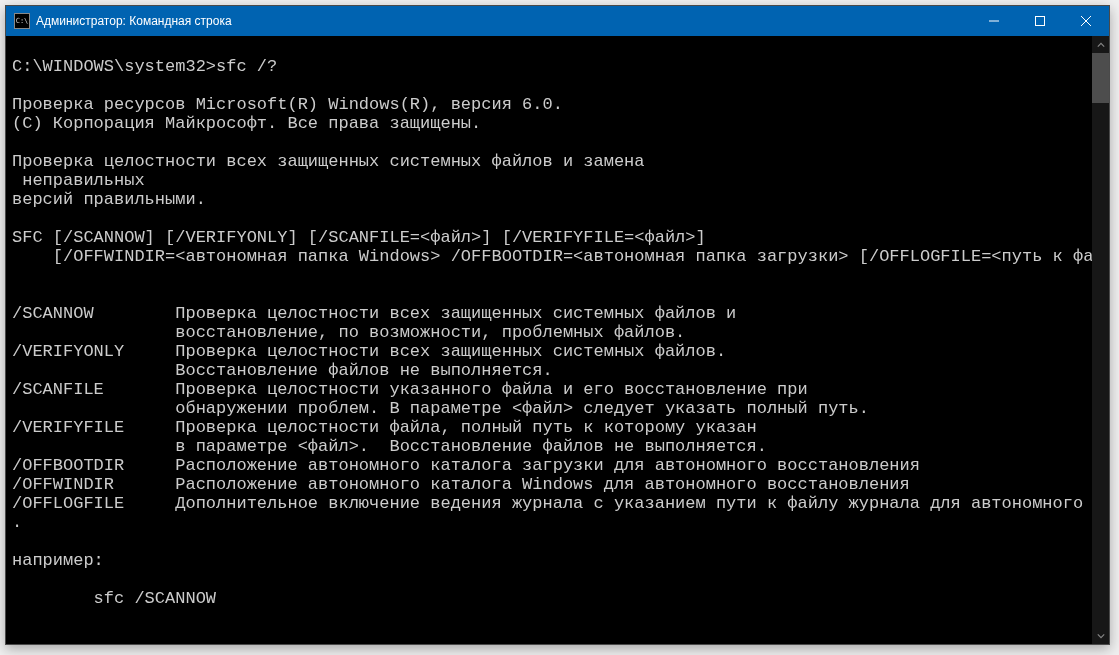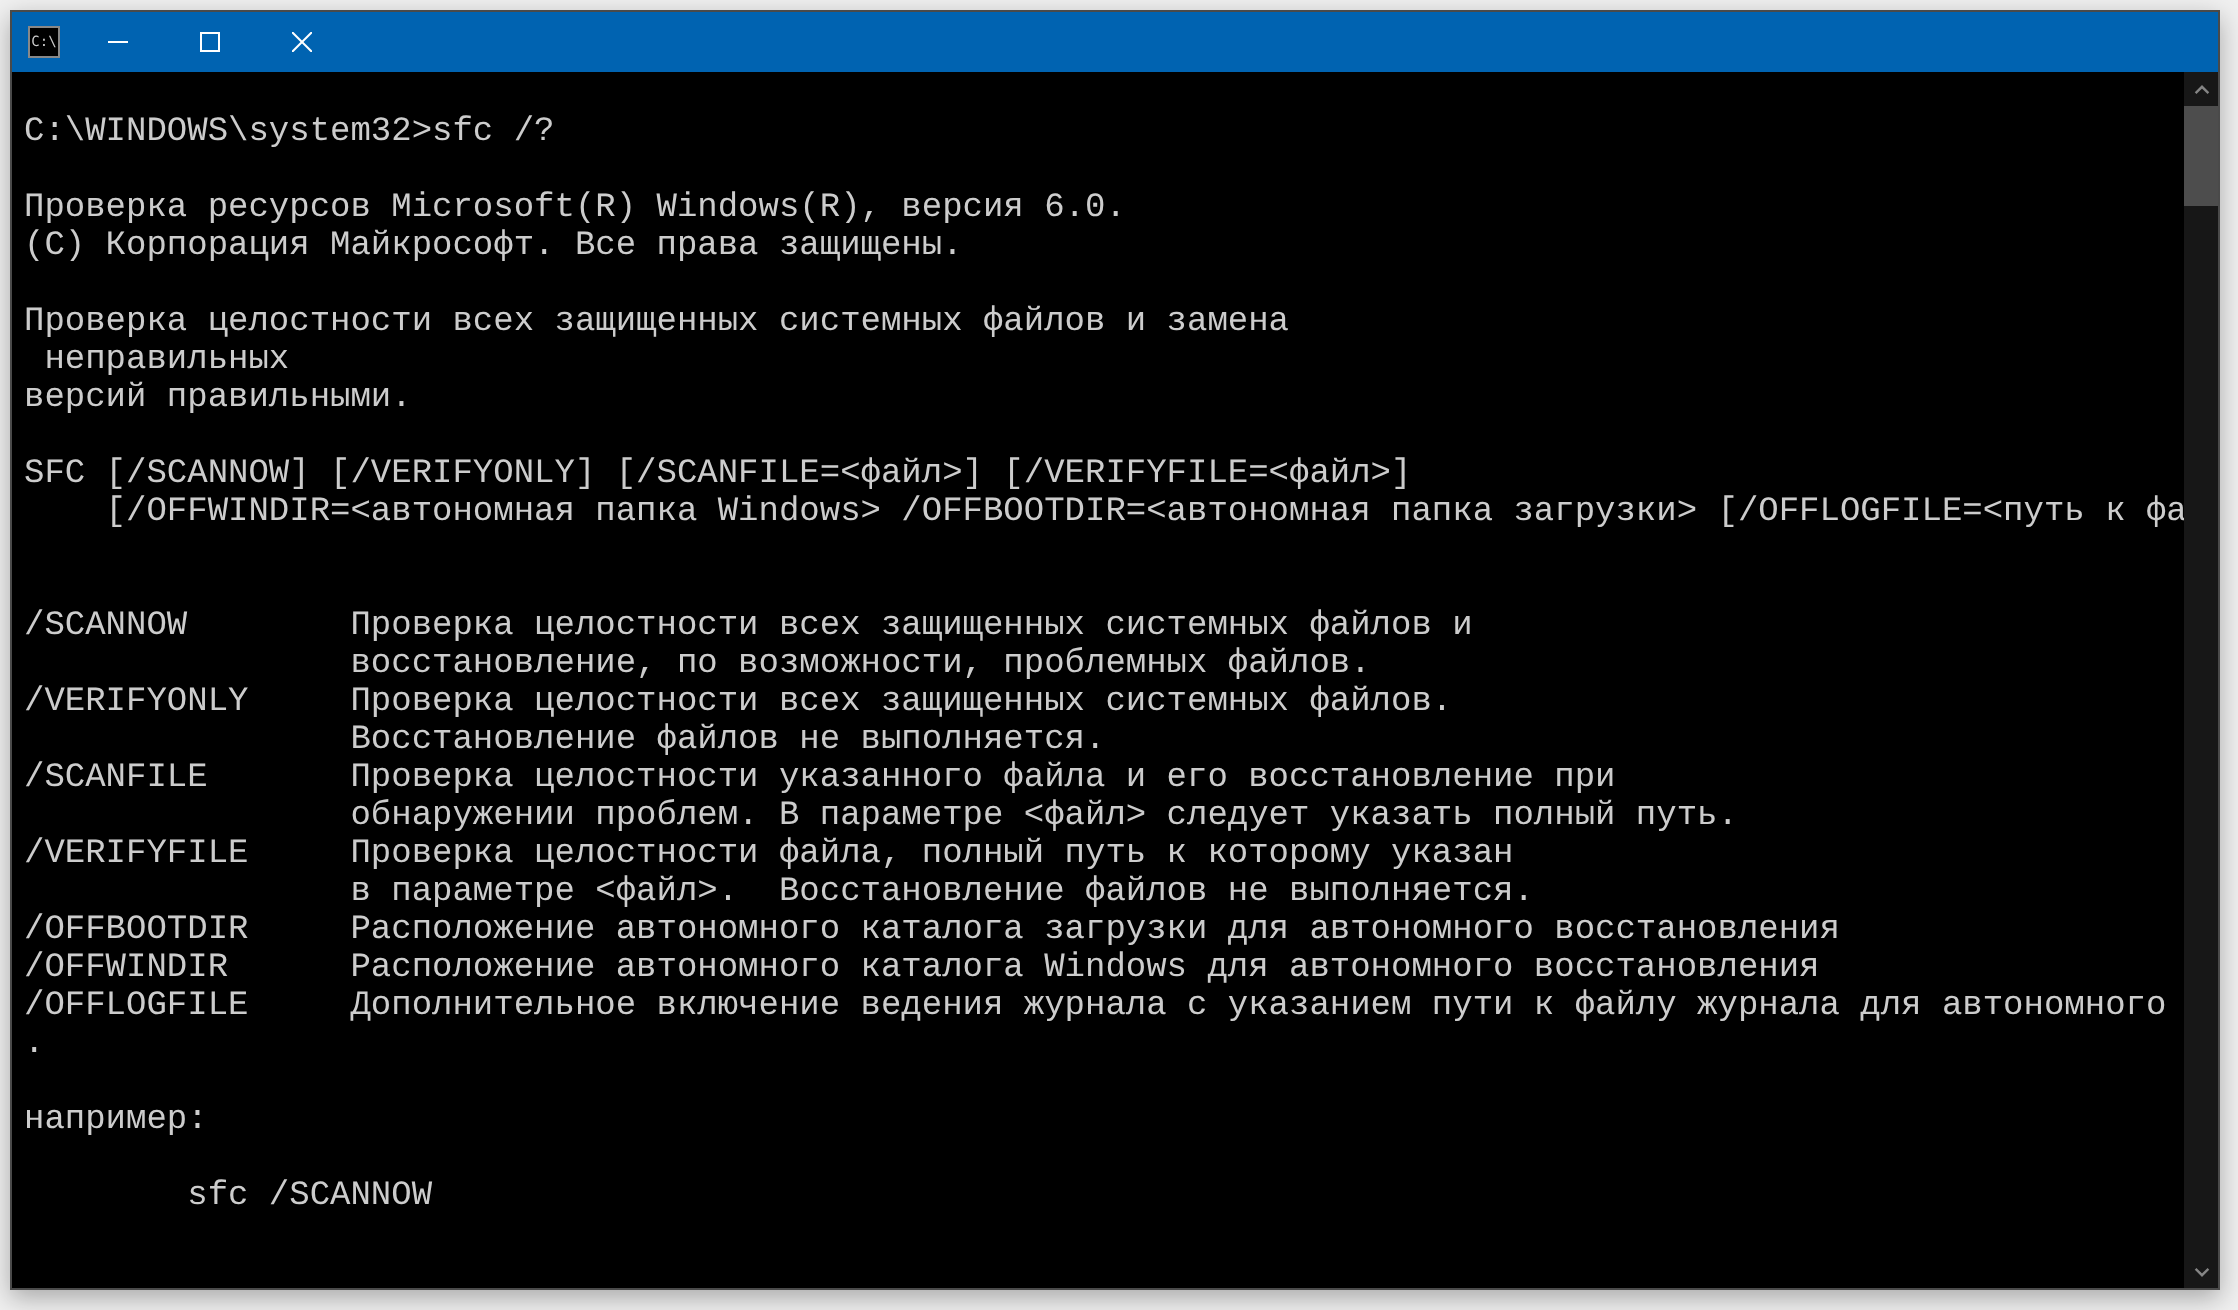--- a/index.html
+++ b/index.html
@@ -113,20 +113,21 @@
       height: 50px;
       background: #4d4d4d;
     }
   </style>
 </head>
 <body>
 
 <div class="window">
   <div class="titlebar">
     <div class="titlebar-icon">C:\</div>
+    <div class="titlebar-title">Администратор: Командная строка</div>
     <div class="titlebar-buttons">
       <div class="titlebar-btn">
         <svg viewBox="0 0 10 10">
             <line x1="0" y1="5" x2="10" y2="5" stroke="#fff" stroke-width="1"></line>
           </svg>
       </div>
       <div class="titlebar-btn">
         <svg viewBox="0 0 10 10">
             <rect x="0.5" y="0.5" width="9" height="9" fill="none" stroke="#fff" stroke-width="1"></rect>
           </svg>

